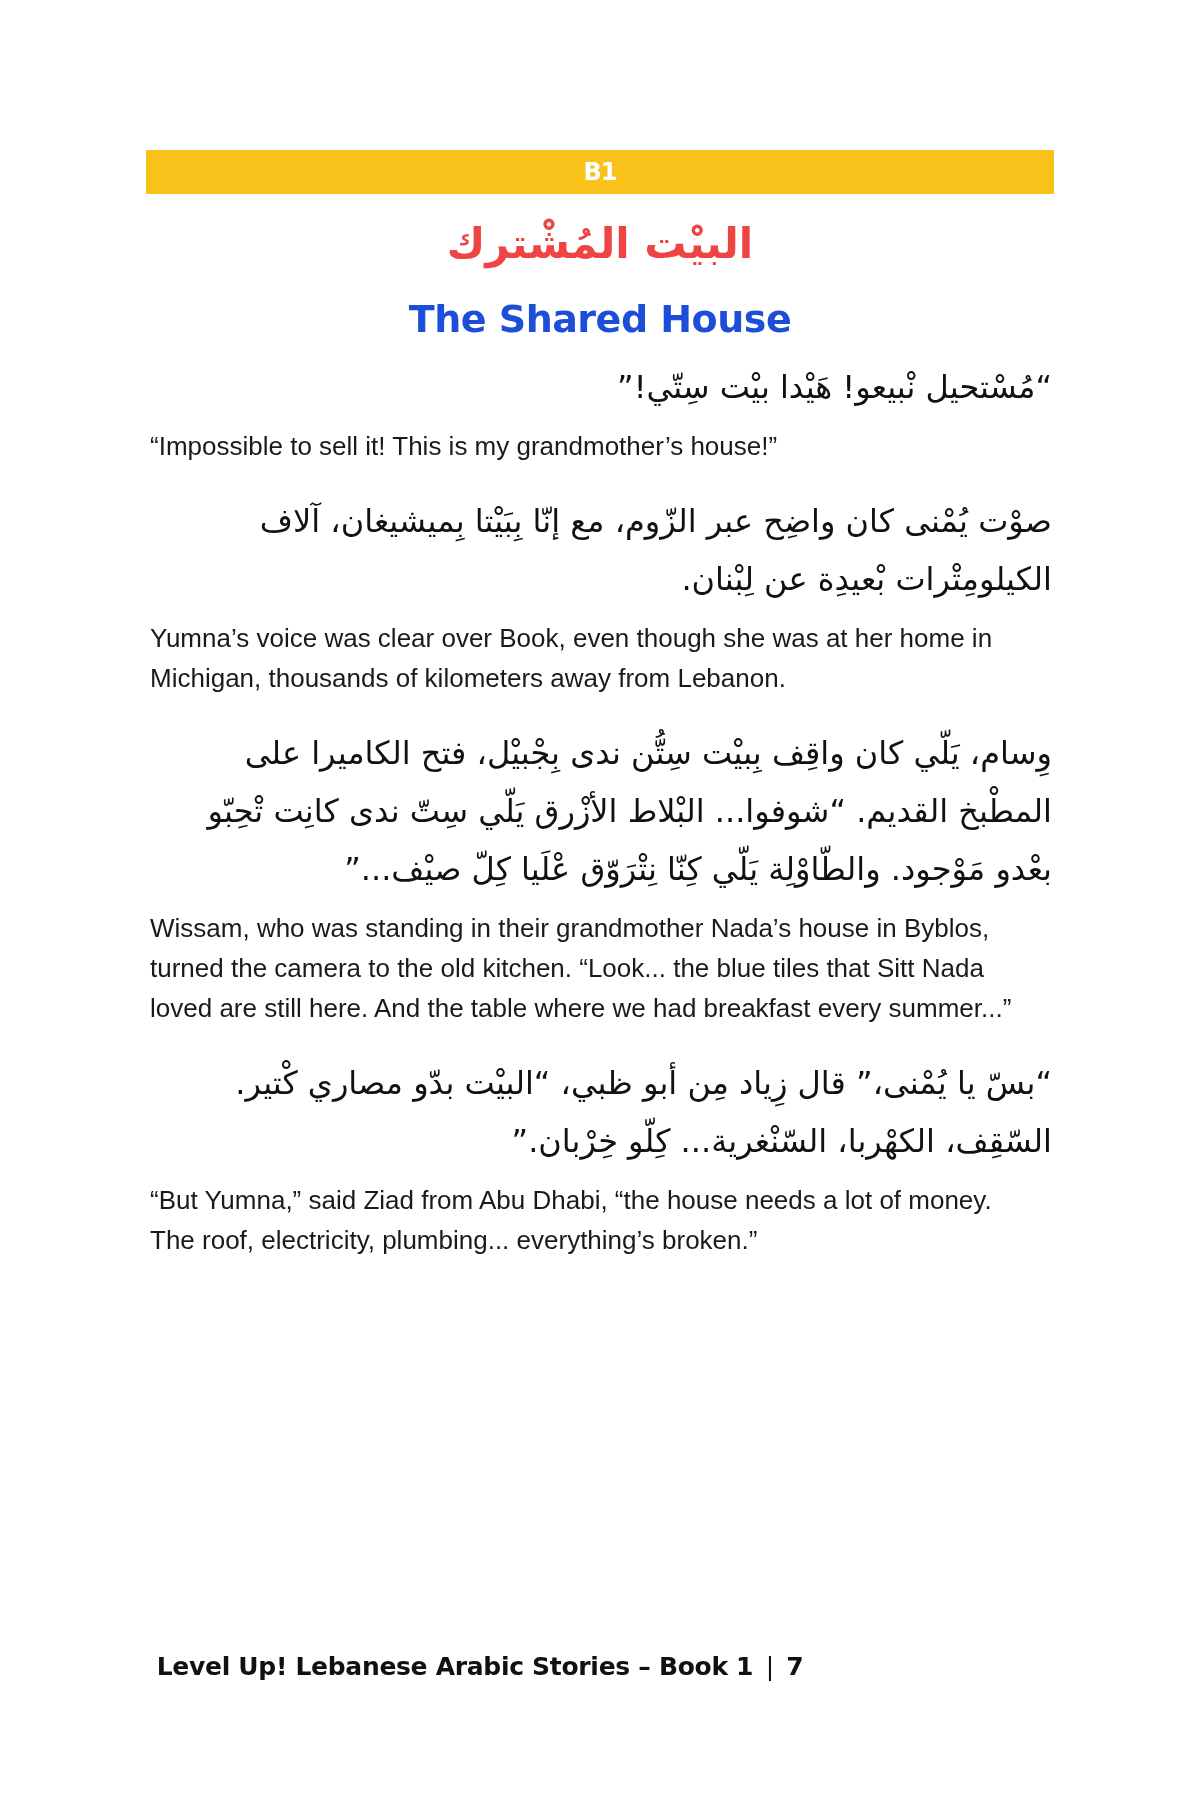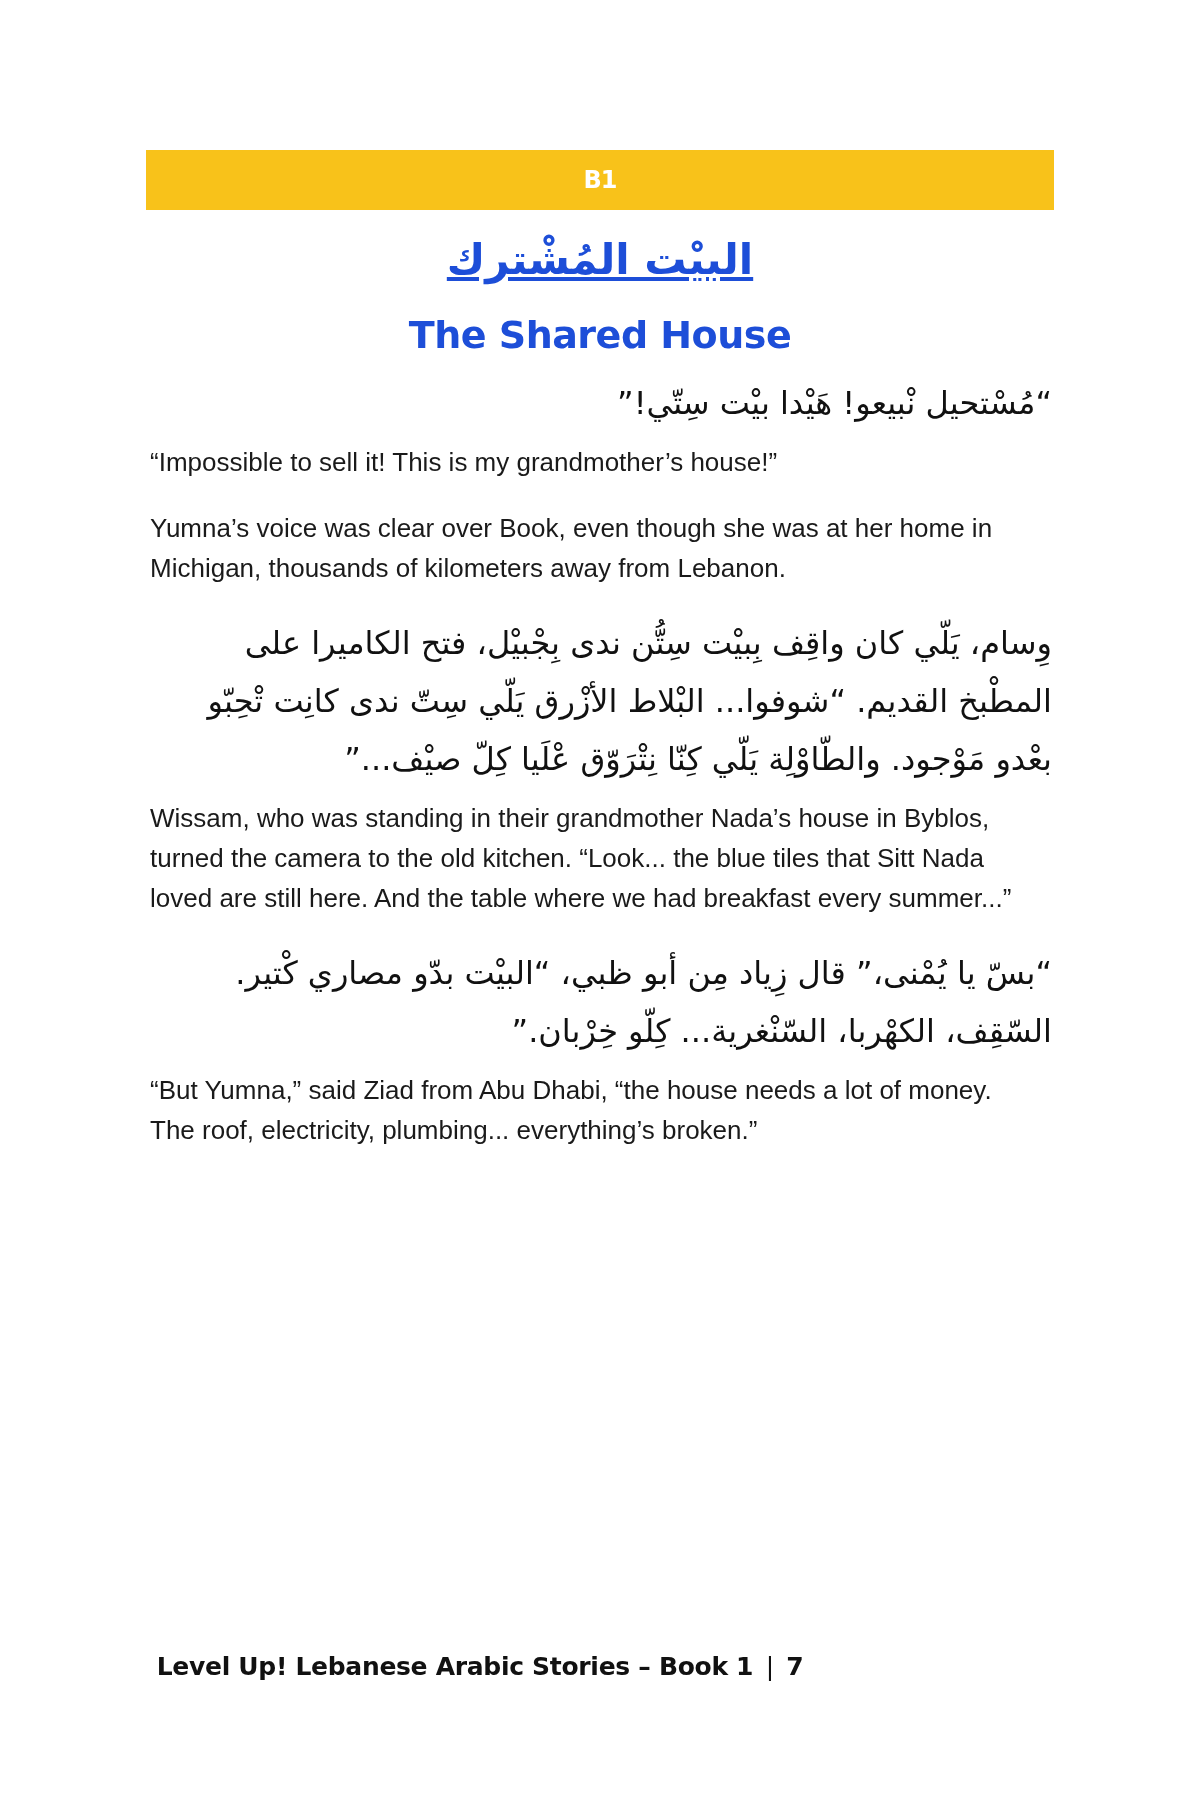--- a/index.html
+++ b/index.html
@@ -5,31 +5,31 @@
   html, body { margin: 0; padding: 0; }
   body {
     width: 1200px; height: 1800px; background: #ffffff;
     position: relative; overflow: hidden;
     font-family: "Liberation Sans", sans-serif; color: #111111;
   }
   .page {
     position: absolute; left: 146px; top: 150px; width: 908px;
   }
   .level-bar {
-    height: 60px; background: #f8c21a;
+    height: 44px; background: #f8c21a;
     display: flex; align-items: center; justify-content: center;
   }
   .level-bar span {
     color: #ffffff; font-family: "DejaVu Sans", sans-serif;
     font-weight: bold; font-size: 24px; letter-spacing: -1px;
   }
   .title-ar {
     margin-top: 20px; text-align: center; direction: rtl;
     font-family: "DejaVu Sans", sans-serif; font-weight: bold;
-    font-size: 42px; line-height: 60px; color: #1d4ed8; text-decoration: underline;
+    font-size: 42px; line-height: 60px; color: #ef4444;
   }
   .title-en {
     margin-top: 20px; text-align: center;
     font-family: "DejaVu Sans", sans-serif; font-weight: bold;
     font-size: 38px; line-height: 50px; color: #1d4ed8;
     letter-spacing: -0.5px;
   }
   .block { margin-top: 18px; }
   .ar {
     direction: rtl; text-align: right;
@@ -61,20 +61,21 @@
 
   <div class="title-ar">البيْت المُشْترك</div>
   <div class="title-en">The Shared House</div>
 
   <div class="block" style="margin-top:14px;">
     <div class="ar">“مُسْتحيل نْبيعو! هَيْدا بيْت سِتّي!”</div>
     <div class="en">“Impossible to sell it! This is my grandmother’s house!”</div>
   </div>
 
   <div class="block" style="margin-top:26px;">
+    <div class="ar">صوْت يُمْنى كان واضِح عبر الزّوم، مع إنّا بِبَيْتا بِميشيغان، آلاف الكيلومِتْرات بْعيدِة عن لِبْنان.</div>
     <div class="en">Yumna’s voice was clear over Book, even though she was at her home in Michigan, thousands of kilometers away from Lebanon.</div>
   </div>
 
   <div class="block" style="margin-top:26px;">
     <div class="ar">وِسام، يَلّي كان واقِف بِبيْت سِتُّن ندى بِجْبيْل، فتح الكاميرا على المطْبخ القديم. “شوفوا... البْلاط الأزْرق يَلّي سِتّ ندى كانِت تْحِبّو بعْدو مَوْجود. والطّاوْلِة يَلّي كِنّا نِتْرَوّق عْلَيا كِلّ صيْف...”</div>
     <div class="en">Wissam, who was standing in their grandmother Nada’s house in Byblos, turned the camera to the old kitchen. “Look... the blue tiles that Sitt Nada loved are still here. And the table where we had breakfast every summer...”</div>
   </div>
 
   <div class="block" style="margin-top:26px;">
     <div class="ar">“بسّ يا يُمْنى،” قال زِياد مِن أبو ظبي، “البيْت بدّو مصاري كْتير. السّقِف، الكهْربا، السّنْغرية... كِلّو خِرْبان.”</div>

